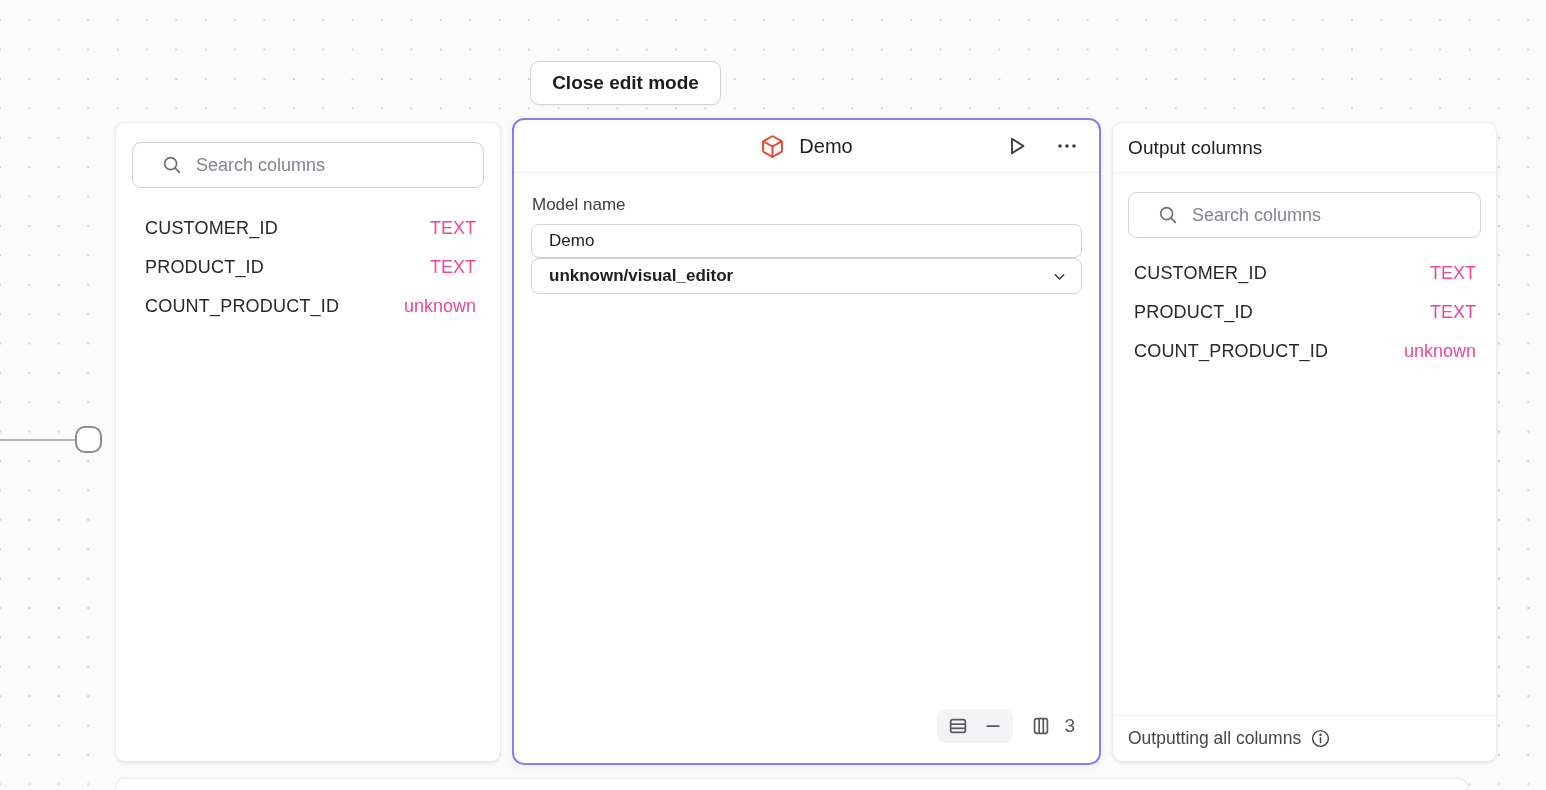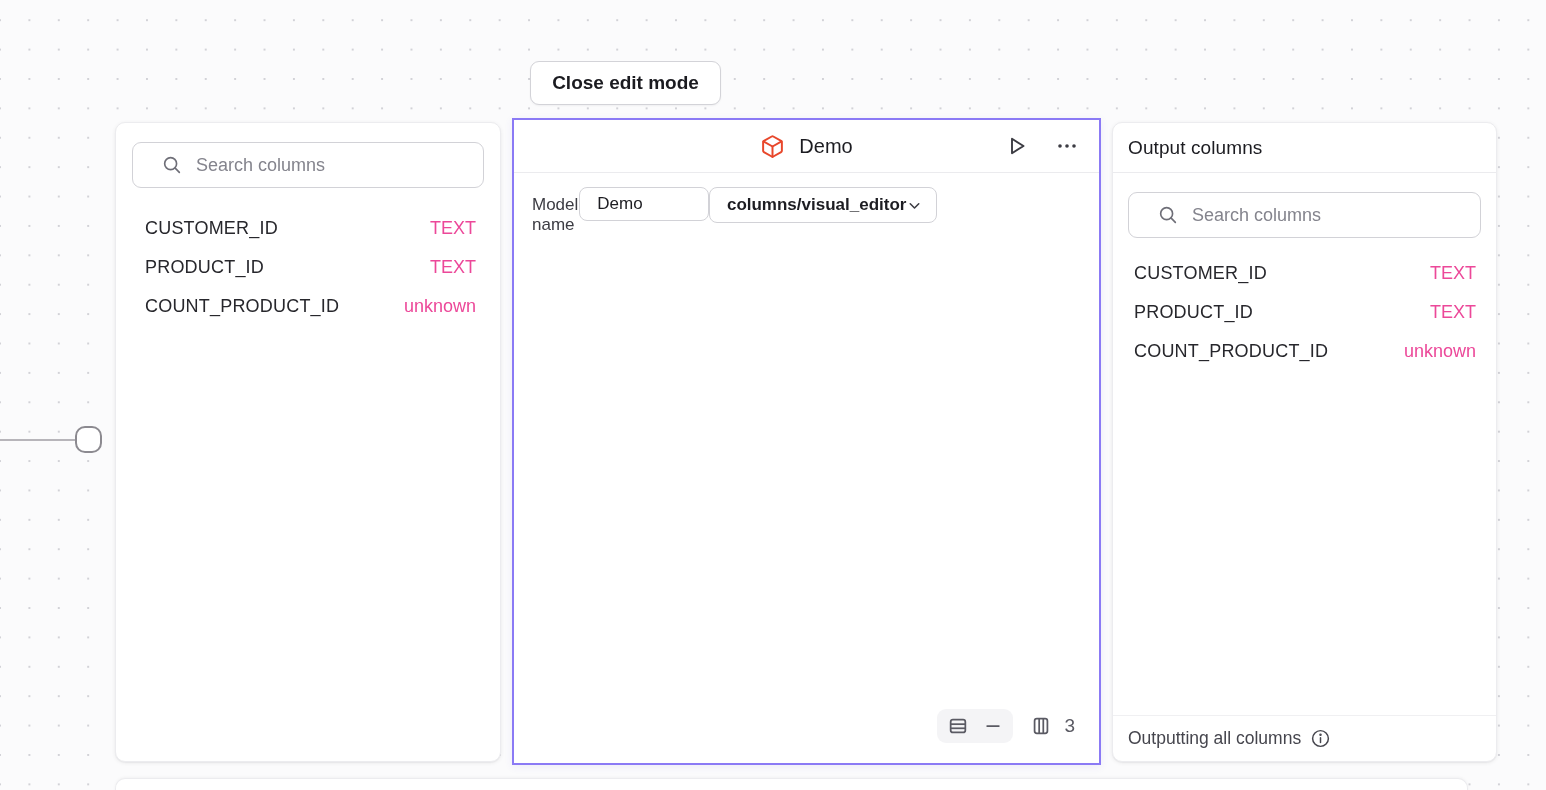--- a/index.html
+++ b/index.html
@@ -52,34 +52,34 @@
   .col-list{margin-top:21px;}
   .col-row{
     height:39px;display:flex;align-items:center;justify-content:space-between;
     padding:0 24px 0 29px;font-size:18px;
   }
   .col-name{color:#27272c;letter-spacing:.2px;}
   .col-type{color:#ec4899;}
   
   .node-model{
     left:512px;top:118px;width:589px;height:647px;border:2.5px solid #8b7af5;
-    border-radius:0;box-shadow:0 2px 8px rgba(80,60,200,.08);
+    border-radius:12px;box-shadow:0 2px 8px rgba(80,60,200,.08);
   }
   .model-header{
     height:53px;flex:0 0 53px;display:flex;align-items:center;
     border-bottom:1px solid #ebebee;padding:0 16px;box-sizing:border-box;
   }
   .model-header .spacer{flex:1;}
   .model-title-group{display:flex;align-items:center;gap:14px;}
   .model-title{font-size:20px;font-weight:500;color:#1c1c21;}
   .header-actions{flex:1;display:flex;align-items:center;justify-content:flex-end;gap:18px;}
   .icon-btn{
     background:none;border:none;padding:4px;cursor:pointer;display:flex;align-items:center;justify-content:center;
   }
-  .model-body{flex:1;padding:14px 17px;display:flex;flex-direction:row;}
+  .model-body{flex:1;padding:14px 17px;display:flex;flex-direction:column;}
   .field-label{font-size:17px;font-weight:500;color:#3c3c43;margin:8px 1px 9px 1px;}
   .text-input{
     height:34px;border:1px solid #d2d2d7;border-radius:8px;padding:0 17px;
     font-family:inherit;font-size:17px;color:#1d1d22;outline:none;width:100%;box-sizing:border-box;
     background:#fff;
   }
   .select-box{
     height:34px;border:1px solid #d2d2d7;border-radius:8px;padding:0 13px 0 17px;
     display:flex;align-items:center;justify-content:space-between;cursor:pointer;background:#fff;
   }
@@ -177,21 +177,21 @@
               <circle cx="12" cy="12" r="1.8"></circle>
               <circle cx="19" cy="12" r="1.8"></circle>
           </svg>
         </button>
       </div>
     </div>
     <div class="model-body">
       <div class="field-label">Model name</div>
       <input class="text-input" type="text" value="Demo" style="">
       <div class="select-box">
-        <span class="select-value">columns/visual_editor</span>
+        <span class="select-value">unknown/visual_editor</span>
         <svg width="17" height="17" viewBox="0 0 24 24" fill="none" stroke="#3c3c43" stroke-width="2.2" stroke-linecap="round" stroke-linejoin="round">
           <polyline points="6 9.5 12 15.5 18 9.5"></polyline>
         </svg>
       </div>
       <div class="model-footer">
         <div class="footer-pill">
           <button class="icon-btn" style="padding:0;">
             <svg width="22" height="22" viewBox="0 0 24 24" fill="none" stroke="#5a5a63" stroke-width="1.9">
               <rect x="4" y="5" width="16" height="14" rx="2.5"></rect>
               <line x1="4" y1="10" x2="20" y2="10"></line>

